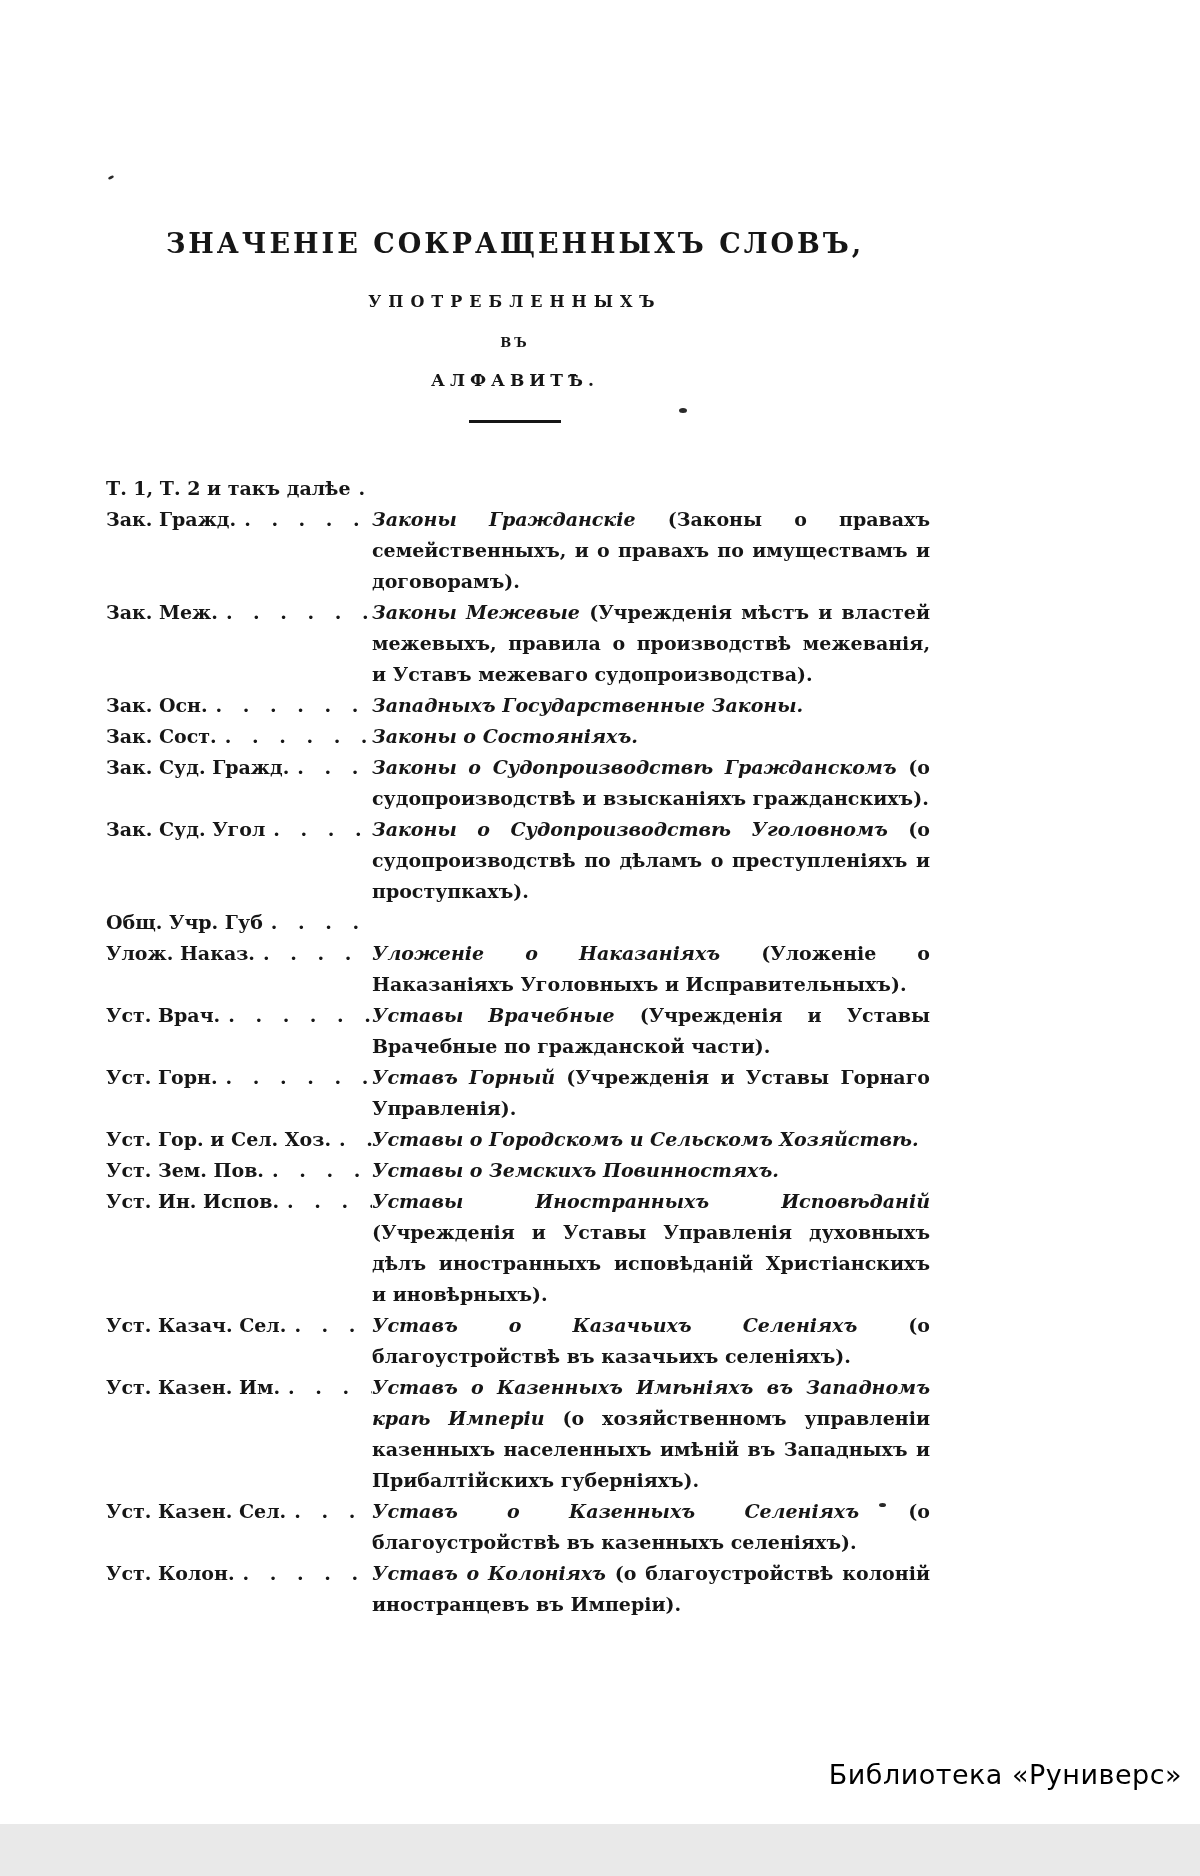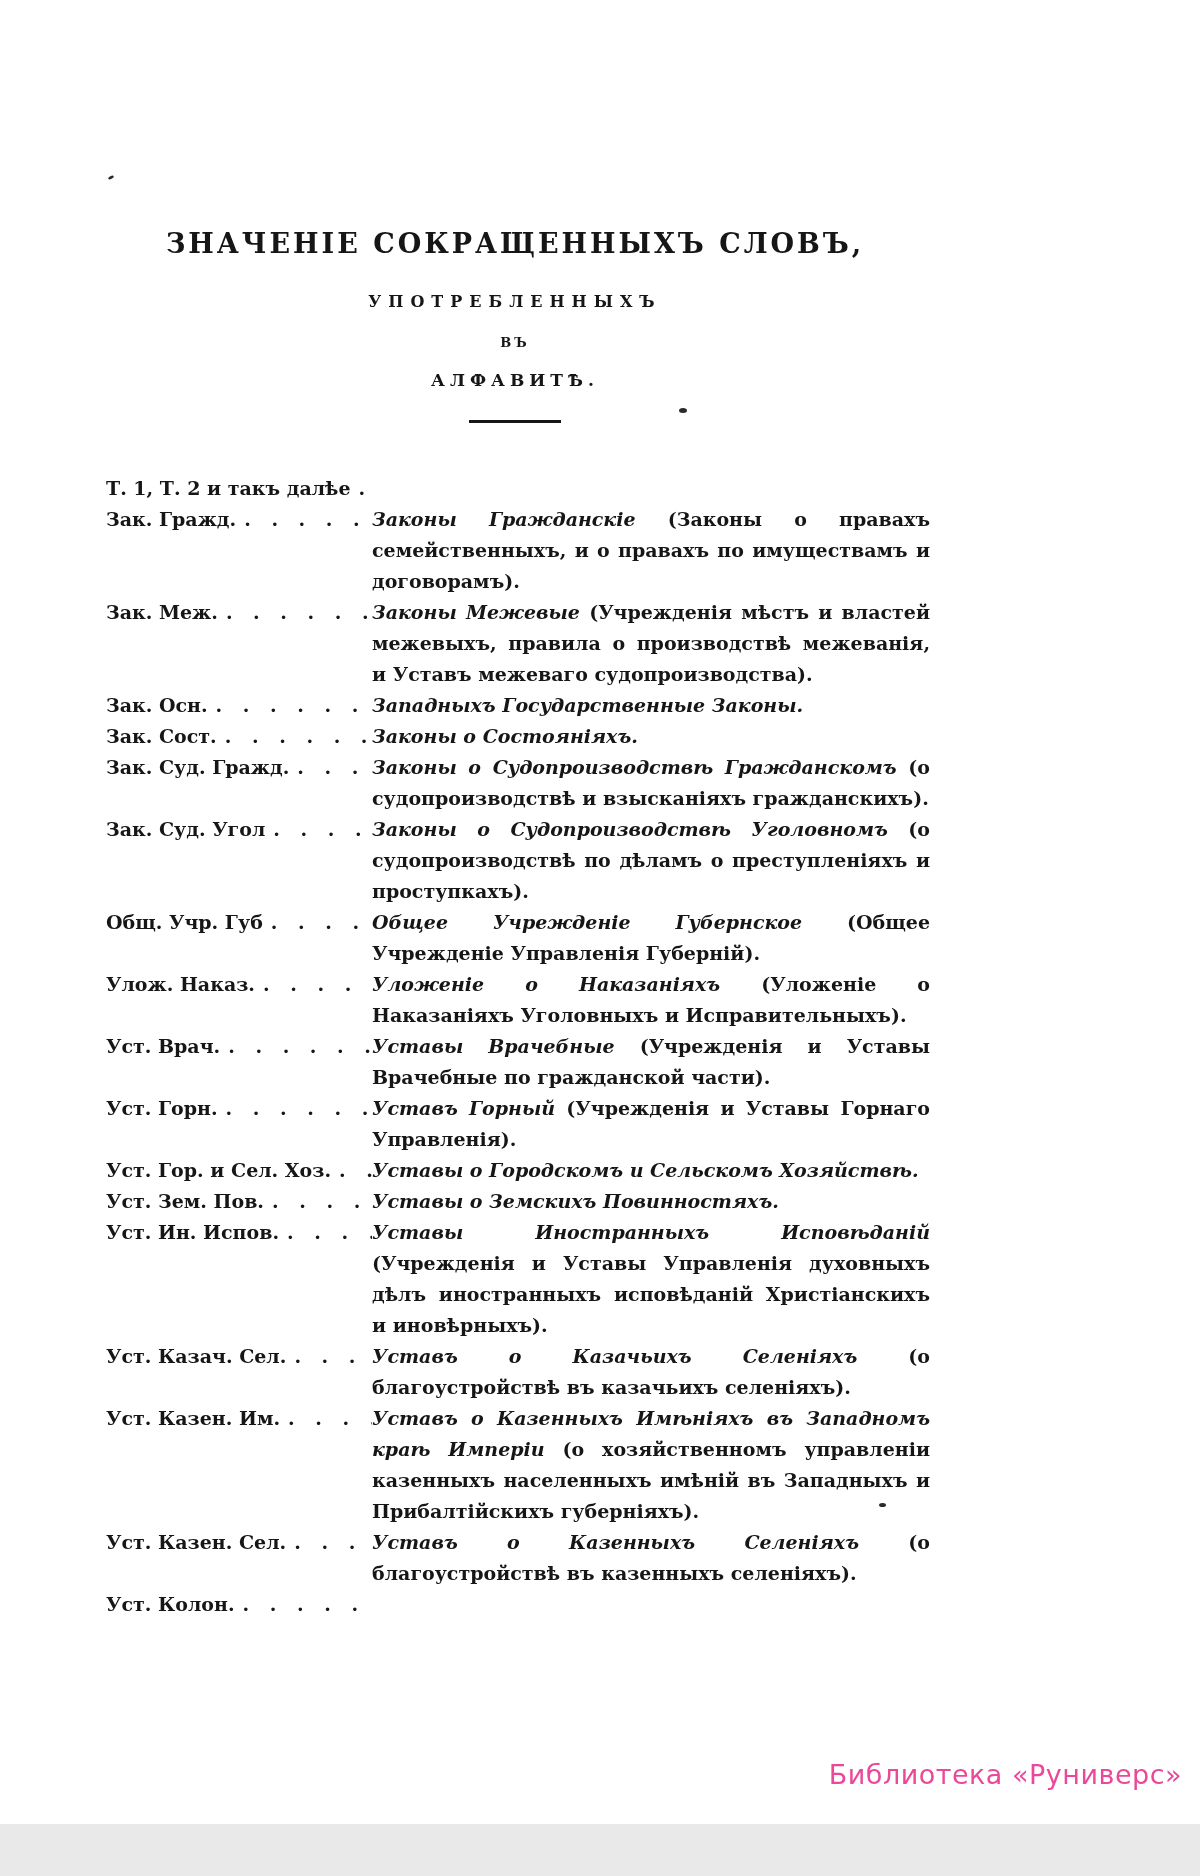--- a/index.html
+++ b/index.html
@@ -123,21 +123,21 @@
     font-weight: 700;
   }
 
   .watermark {
     position: absolute;
     right: 18px;
     bottom: 34px;
     font-family: "DejaVu Sans", "Liberation Sans", sans-serif;
     font-size: 27px;
     font-weight: 400;
-    color: #ec4899;
+    color: #000000;
     letter-spacing: 0.5px;
   }
 </style>
 </head>
 <body>
 
 <div class="page">
 
   <span class="speck speck-1"></span>
   <span class="speck speck-2"></span>
@@ -225,24 +225,20 @@
       <span class="entry-term">Законы о Судопроизводствѣ Уголовномъ</span>
       <span class="entry-rest">(о судопроизводствѣ по дѣламъ о преступленіяхъ и проступкахъ).</span>
     </div>
   </div>
 
   <div class="entry">
     <div class="entry-left">
       <span class="entry-abbr">Общ. Учр. Губ</span>
       <span class="entry-dots">. . . . . . .</span>
     </div>
-    <div class="entry-right">
-      <span class="entry-term">Общее Учрежденіе Губернское</span>
-      <span class="entry-rest">(Общее Учрежденіе Управленія Губерній).</span>
-    </div>
   </div>
 
   <div class="entry">
     <div class="entry-left">
       <span class="entry-abbr">Улож. Наказ.</span>
       <span class="entry-dots">. . . . . . .</span>
     </div>
     <div class="entry-right">
       <span class="entry-term">Уложеніе о Наказаніяхъ</span>
       <span class="entry-rest">(Уложеніе о Наказаніяхъ Уголовныхъ и Исправительныхъ).</span>
@@ -335,20 +331,24 @@
       <span class="entry-term">Уставъ о Казенныхъ Селеніяхъ</span>
       <span class="entry-rest">(о благоустройствѣ въ казенныхъ селеніяхъ).</span>
     </div>
   </div>
 
   <div class="entry">
     <div class="entry-left">
       <span class="entry-abbr">Уст. Колон.</span>
       <span class="entry-dots">. . . . . . . .</span>
     </div>
+    <div class="entry-right">
+      <span class="entry-term">Уставъ о Колоніяхъ</span>
+      <span class="entry-rest">(о благоустройствѣ колоній иностранцевъ въ Имперіи).</span>
+    </div>
   </div>
 </div>
 
   </div>
 
   <div class="watermark">Библиотека «Руниверс»</div>
 
 </div>
 
 </body></html>

